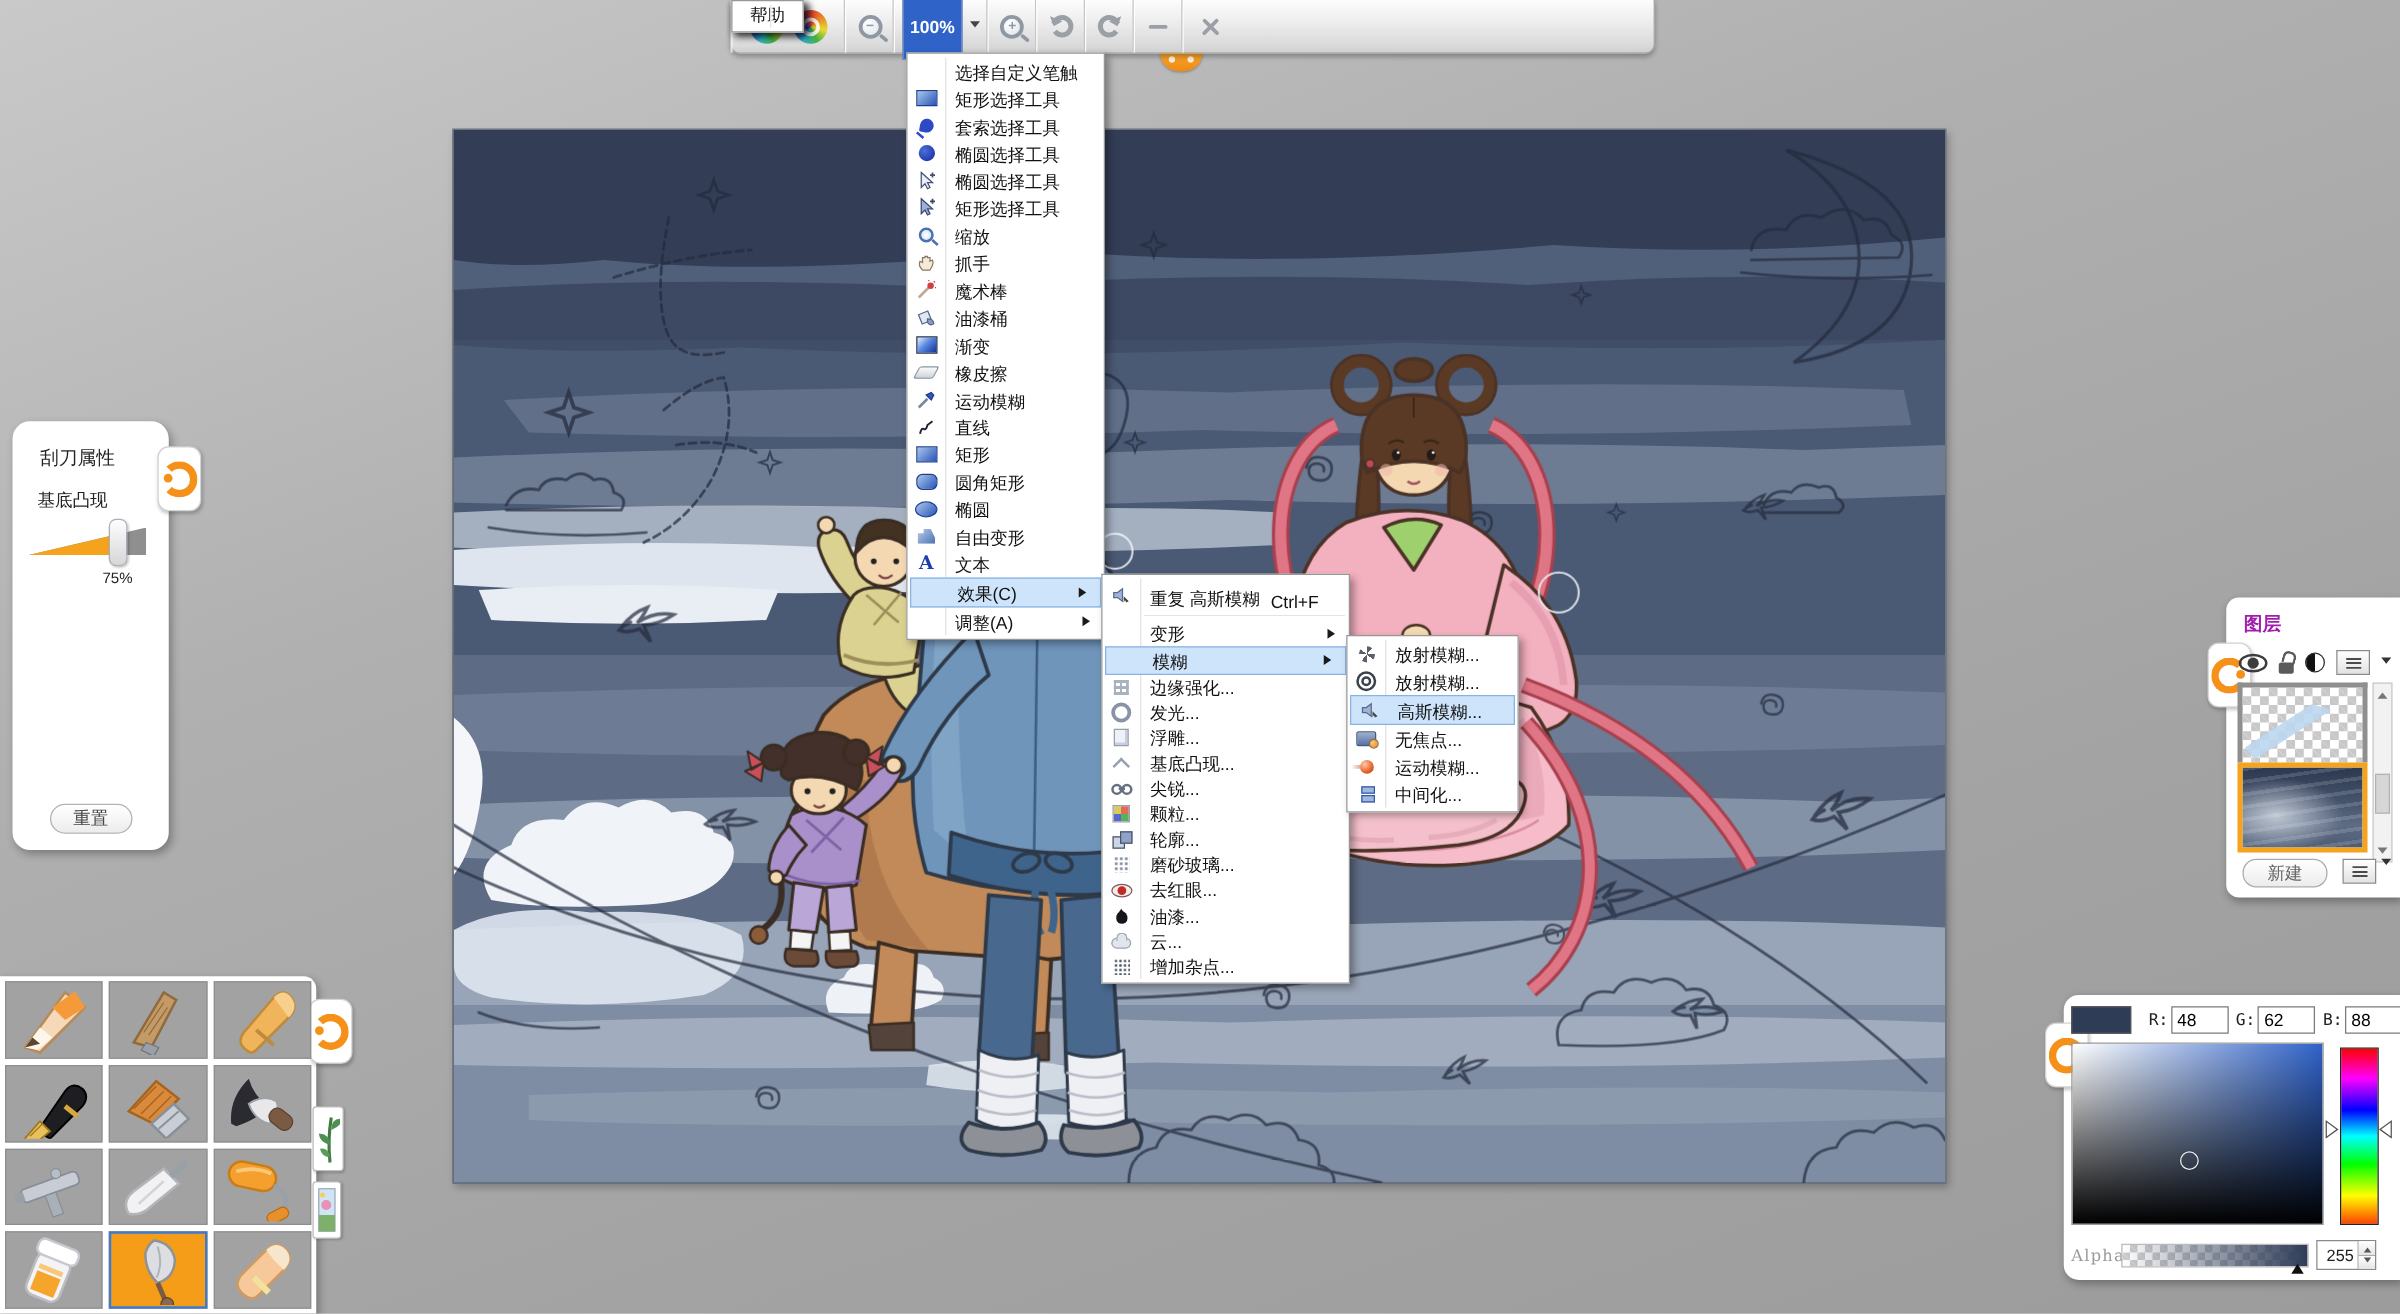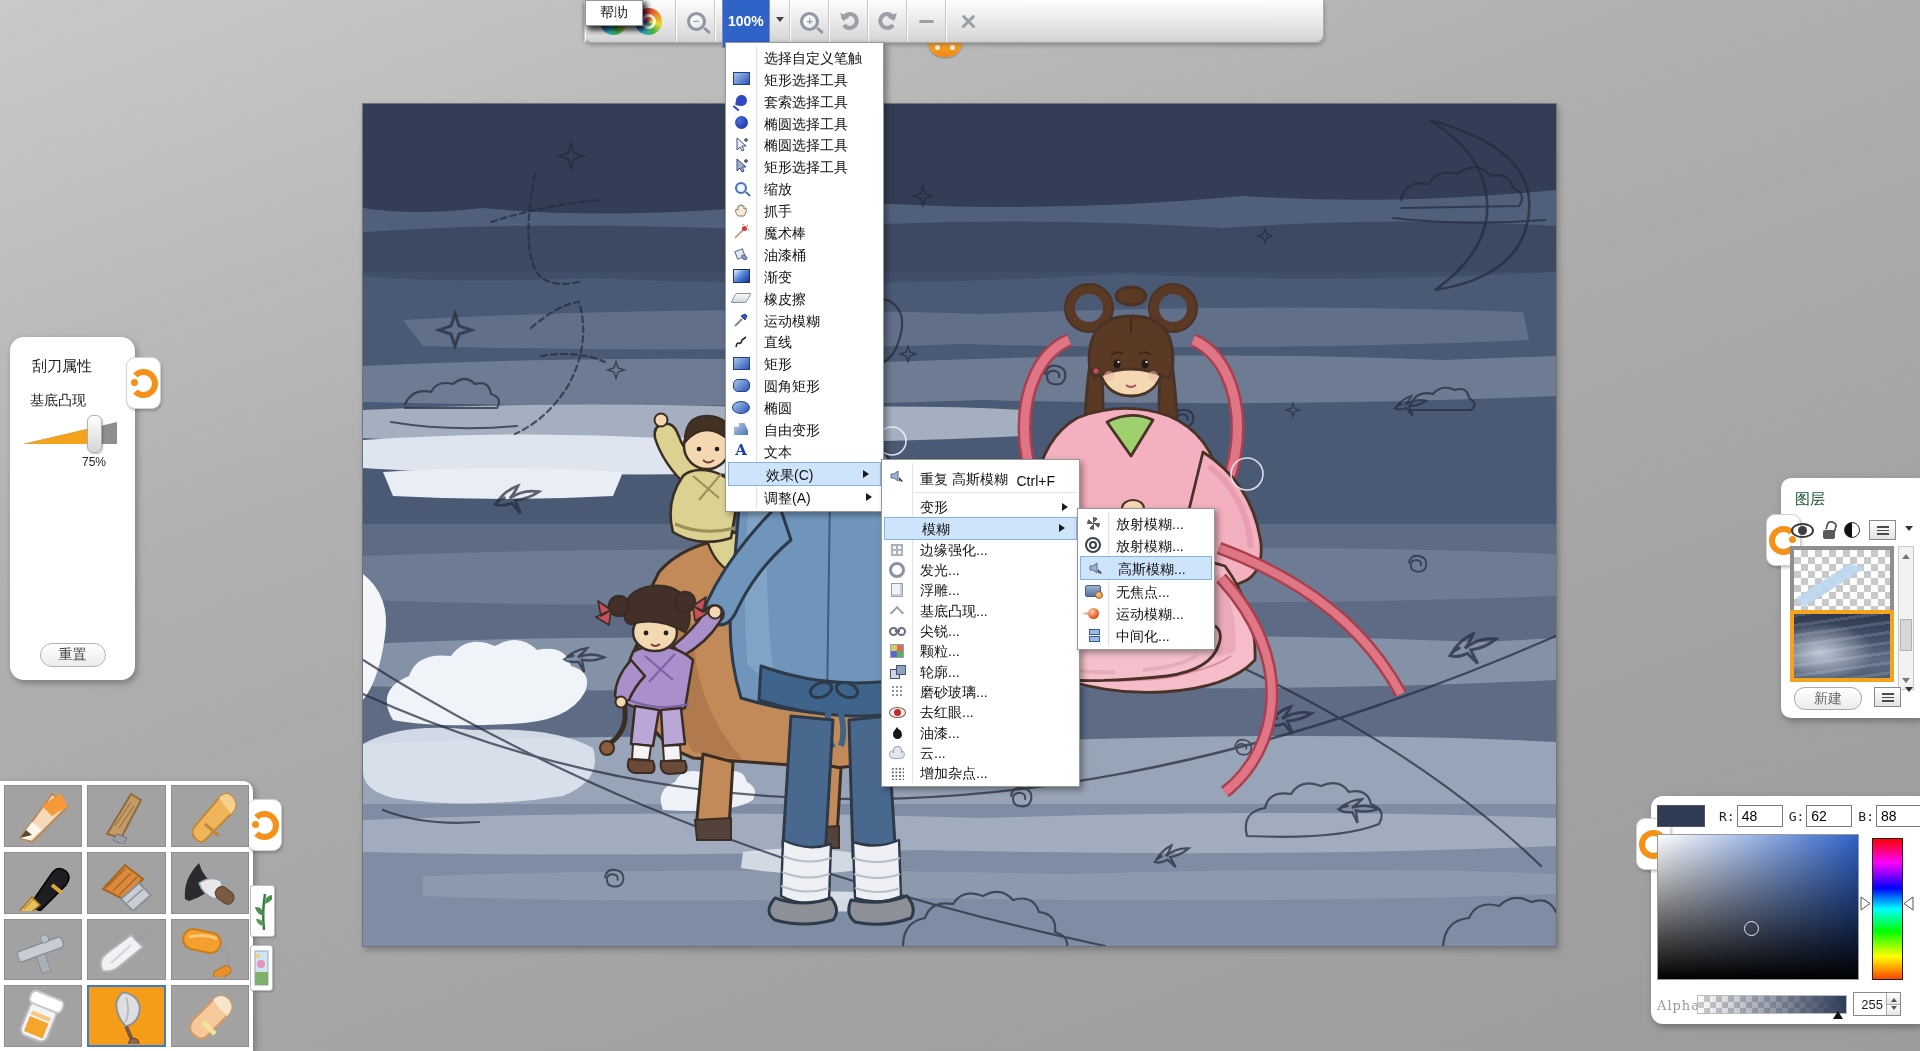--- a/index.html
+++ b/index.html
@@ -142,21 +142,21 @@
   #palette .grid{position:absolute;inset:4px;display:grid;grid-template-columns:repeat(3,1fr);grid-template-rows:repeat(4,1fr);gap:5px}
   .tile{background:#a2a2a2;border:1px solid #8e8e8e;display:flex;align-items:center;justify-content:center;overflow:hidden}
   .tile.selected{background:#f59d19;border:2px solid #3a7bd5}
   #palette .grip{right:-29px;top:18px;z-index:-1}
   .sidebtn{position:absolute;background:#fff;border:1px solid #bdbdbd;border-radius:3px;display:flex;align-items:center;justify-content:center;box-shadow:1px 1px 2px rgba(0,0,0,.2)}
   #bamboo-btn{left:250px;top:104px;width:23px;height:50px}
   #sticker-btn{left:250px;top:164px;width:21px;height:44px}
 
   #layers{left:1781px;top:478px;width:139px;height:240px;border-radius:10px 0 0 10px}
   #layers .grip{left:-15px;top:36px;z-index:-1}
-  #layers h3{margin:0;padding:12px 0 0 14px;font-size:15px;font-weight:normal;color:#14532d}
+  #layers h3{margin:0;padding:12px 0 0 14px;font-size:15px;font-weight:bold;color:#a21caf}
   .lyicons{position:absolute;left:10px;top:42px;display:flex;align-items:center;gap:9px}
   .i-eye{position:relative;width:19px;height:11px;border:2px solid #3c3c3c;border-radius:50%}
   .i-eye::after{content:"";position:absolute;inset:1px 5px;background:#3c3c3c;border-radius:50%}
   .i-lock{position:relative;width:12px;height:9px;background:#5a5a5a;border-radius:2px;margin-top:8px}
   .i-lock::before{content:"";position:absolute;width:7px;height:8px;border:2px solid #5a5a5a;border-bottom:none;border-radius:5px 5px 0 0;top:-9px;left:3px;transform:rotate(16deg)}
   .i-half{width:14px;height:14px;border:1.5px solid #2c2c2c;border-radius:50%;background:linear-gradient(90deg,#111 50%,#fff 50%)}
   .mbtn{width:25px;height:18px;border:1px solid #8a8a8a;background:linear-gradient(#fff,#e2e2e2);display:flex;align-items:center;justify-content:center}
   .mbtn .bars{width:12px;height:9px;background:repeating-linear-gradient(#4a4a4a 0 1.6px,transparent 1.6px 3.6px)}
   .caret{width:0;height:0;border:4px solid transparent;border-top:5px solid #333}
   .lylist{position:absolute;left:9px;top:68px;width:104px;height:142px}

